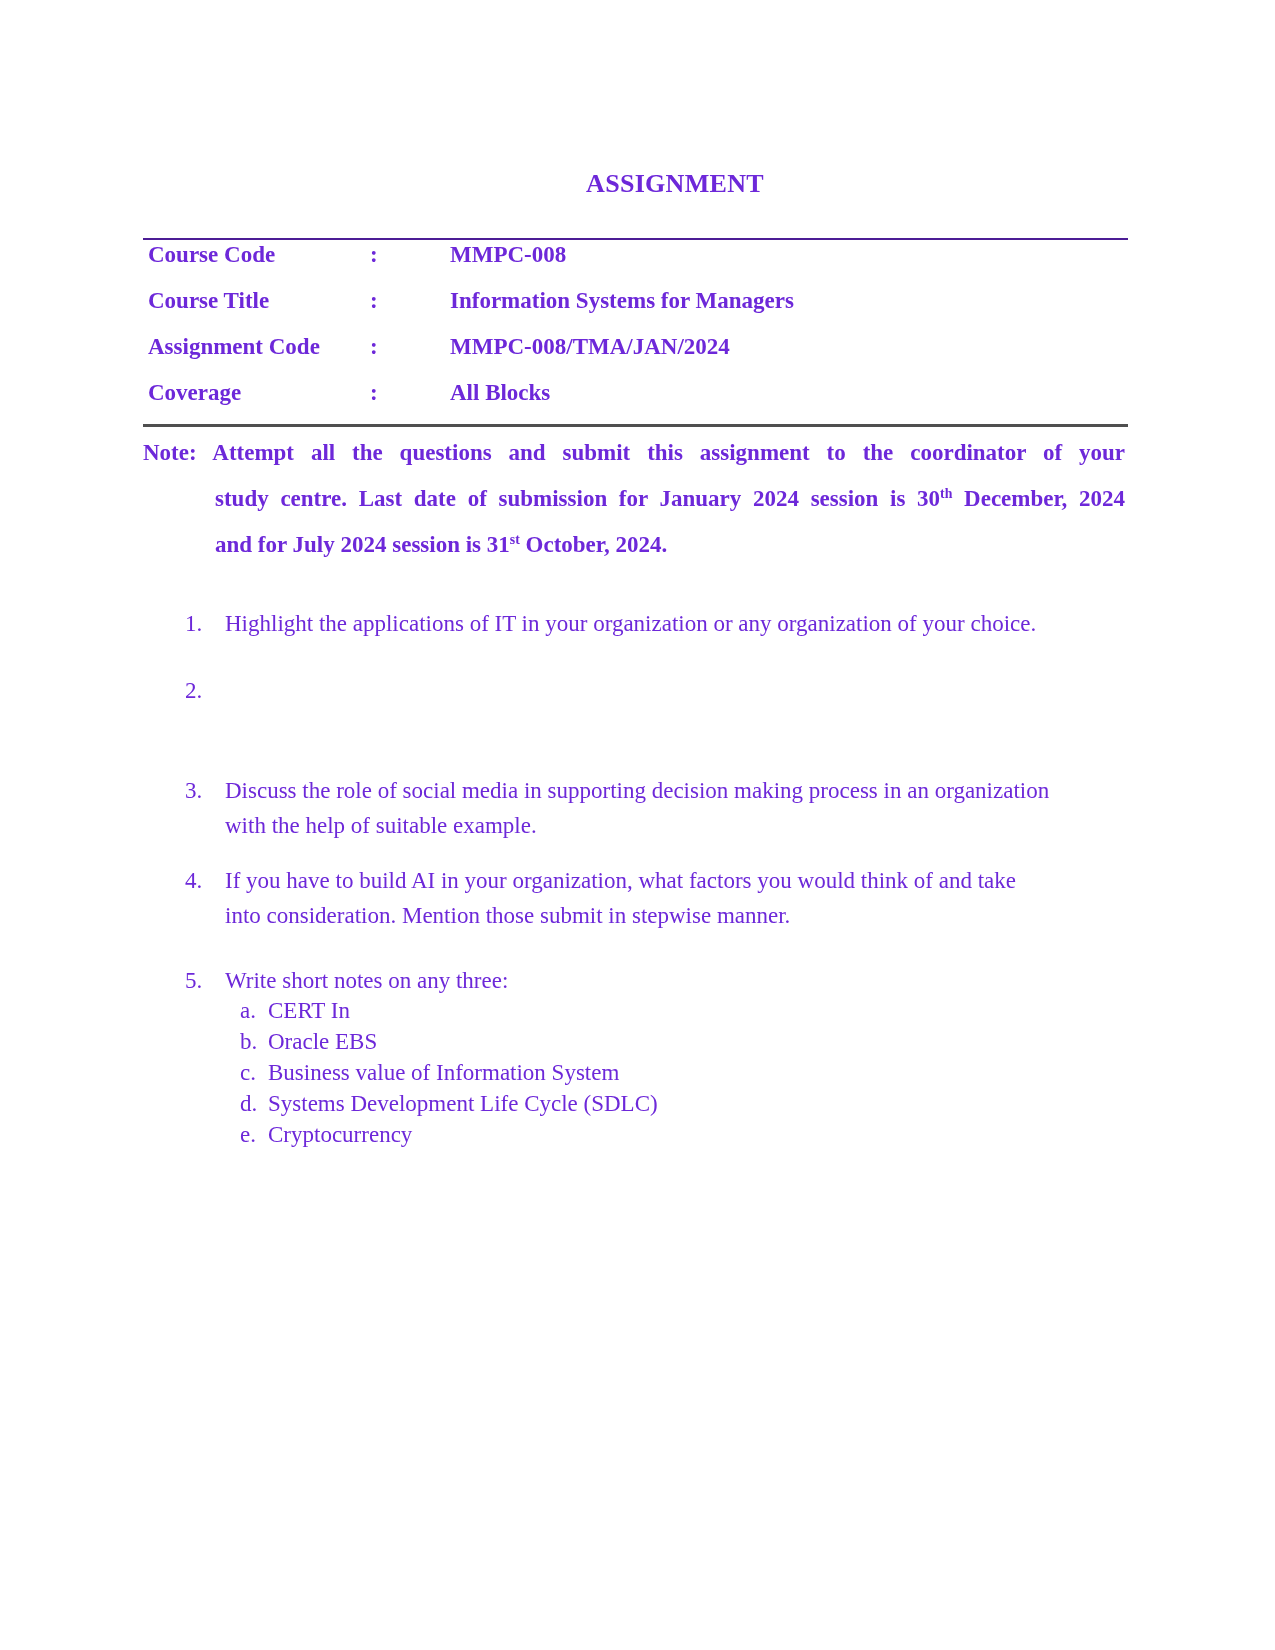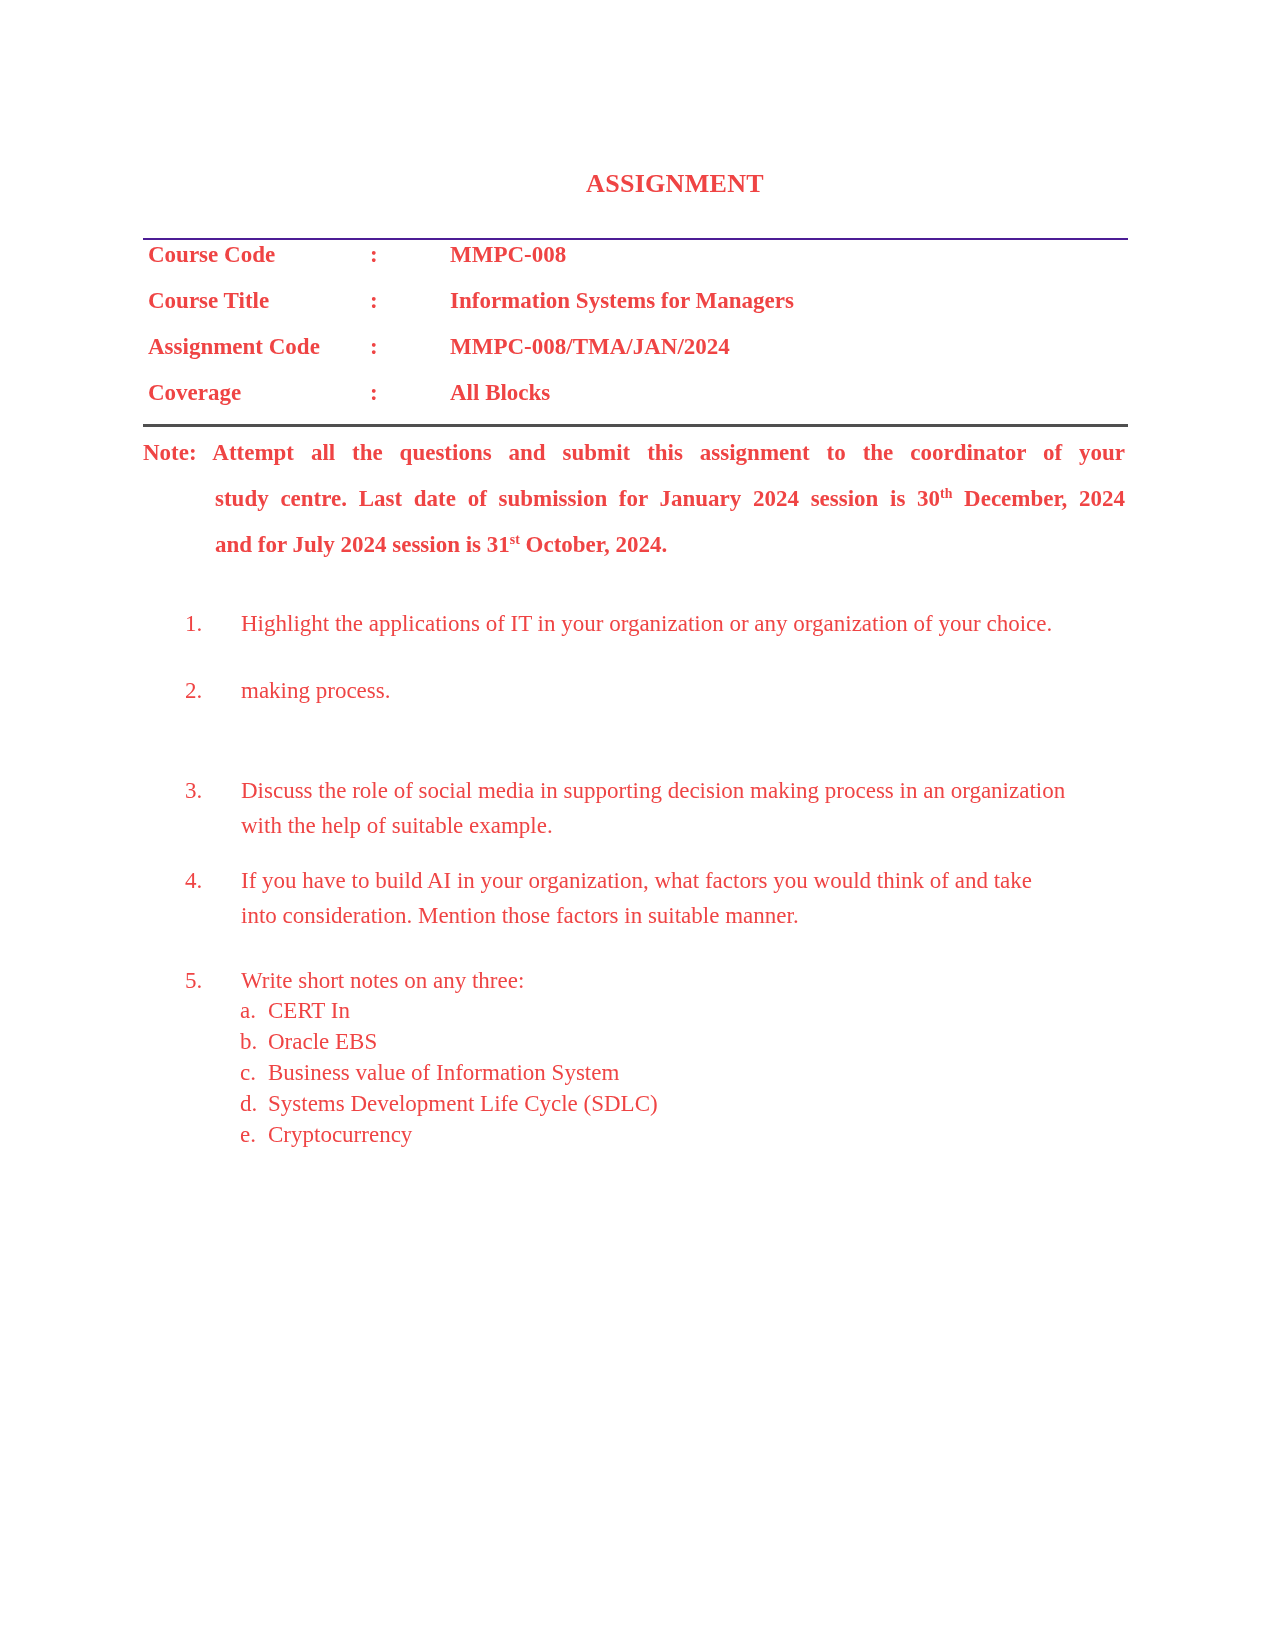--- a/index.html
+++ b/index.html
@@ -5,21 +5,21 @@
   html, body {
     margin: 0;
     padding: 0;
     background: #ffffff;
   }
   .page {
     position: relative;
     width: 1275px;
     height: 1650px;
     background: #ffffff;
-    color: #ef4444;
+    color: #6d28d9;
     font-family: "Liberation Serif", "DejaVu Serif", serif;
     overflow: hidden;
     border-radius: 13px;
   }
 
   
   .title-wrap {
     position: absolute;
     left: 143px;
     top: 169px;
@@ -95,21 +95,21 @@
     width: 960px;
     font-size: 23px;
     line-height: 35px;
   }
   .q .qnum {
     position: absolute;
     left: 0;
     top: 0;
   }
   .q .qlines {
-    margin-left: 56px;
+    margin-left: 40px;
   }
   .qline {
     display: block;
     white-space: nowrap;
   }
   .q1 { top: 606px; }
   .q2 { top: 673px; }
   .q3 { top: 773px; }
   .q4 { top: 863px; }
   .q5 { top: 963px; }
@@ -173,37 +173,36 @@
   <div class="q q1">
     <span class="qnum">1.</span>
     <div class="qlines">
       <span class="qline">Highlight the applications of IT in your organization or any organization of your choice.</span>
     </div>
   </div>
 
   <div class="q q2">
     <span class="qnum">2.</span>
     <div class="qlines">
-      <span class="qline">making process.</span>
     </div>
   </div>
 
   <div class="q q3">
     <span class="qnum">3.</span>
     <div class="qlines">
       <span class="qline">Discuss the role of social media in supporting decision making process in an organization</span>
       <span class="qline">with the help of suitable example.</span>
     </div>
   </div>
 
   <div class="q q4">
     <span class="qnum">4.</span>
     <div class="qlines">
       <span class="qline">If you have to build AI in your organization, what factors you would think of and take</span>
-      <span class="qline">into consideration. Mention those factors in suitable manner.</span>
+      <span class="qline">into consideration. Mention those submit in stepwise manner.</span>
     </div>
   </div>
 
   <div class="q q5">
     <span class="qnum">5.</span>
     <div class="qlines">
       <span class="qline">Write short notes on any three:</span>
     </div>
   </div>
 

